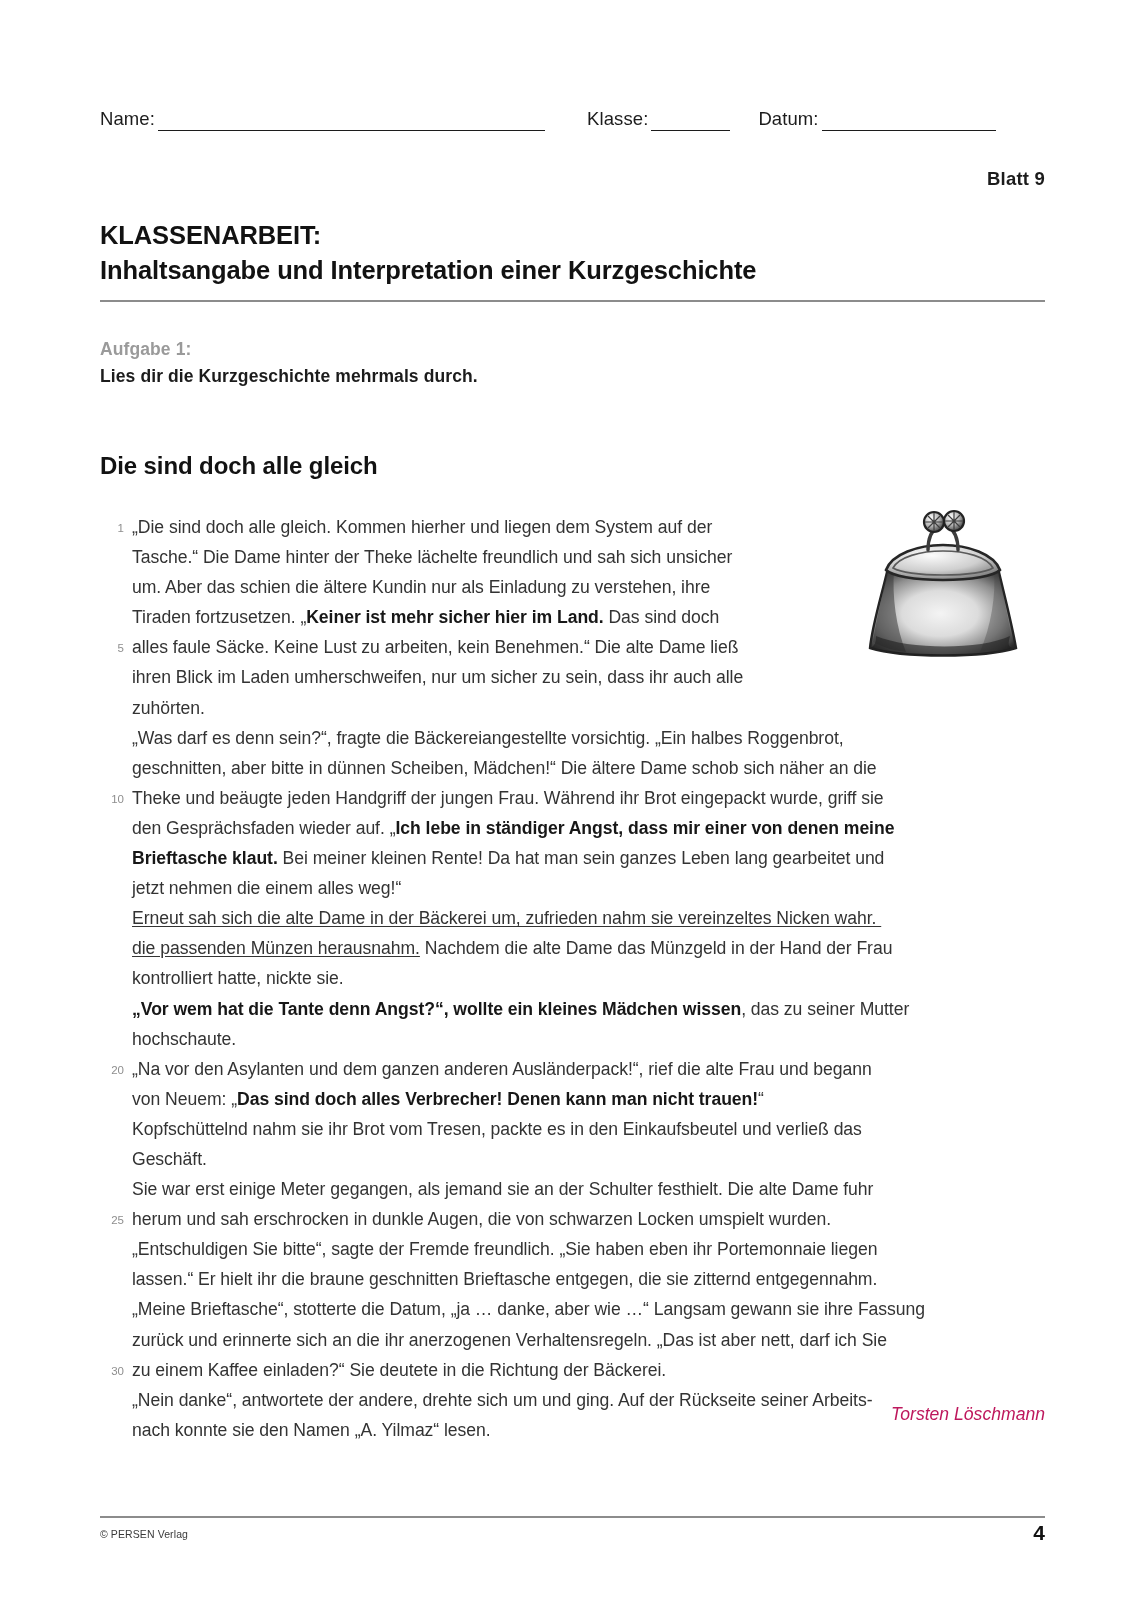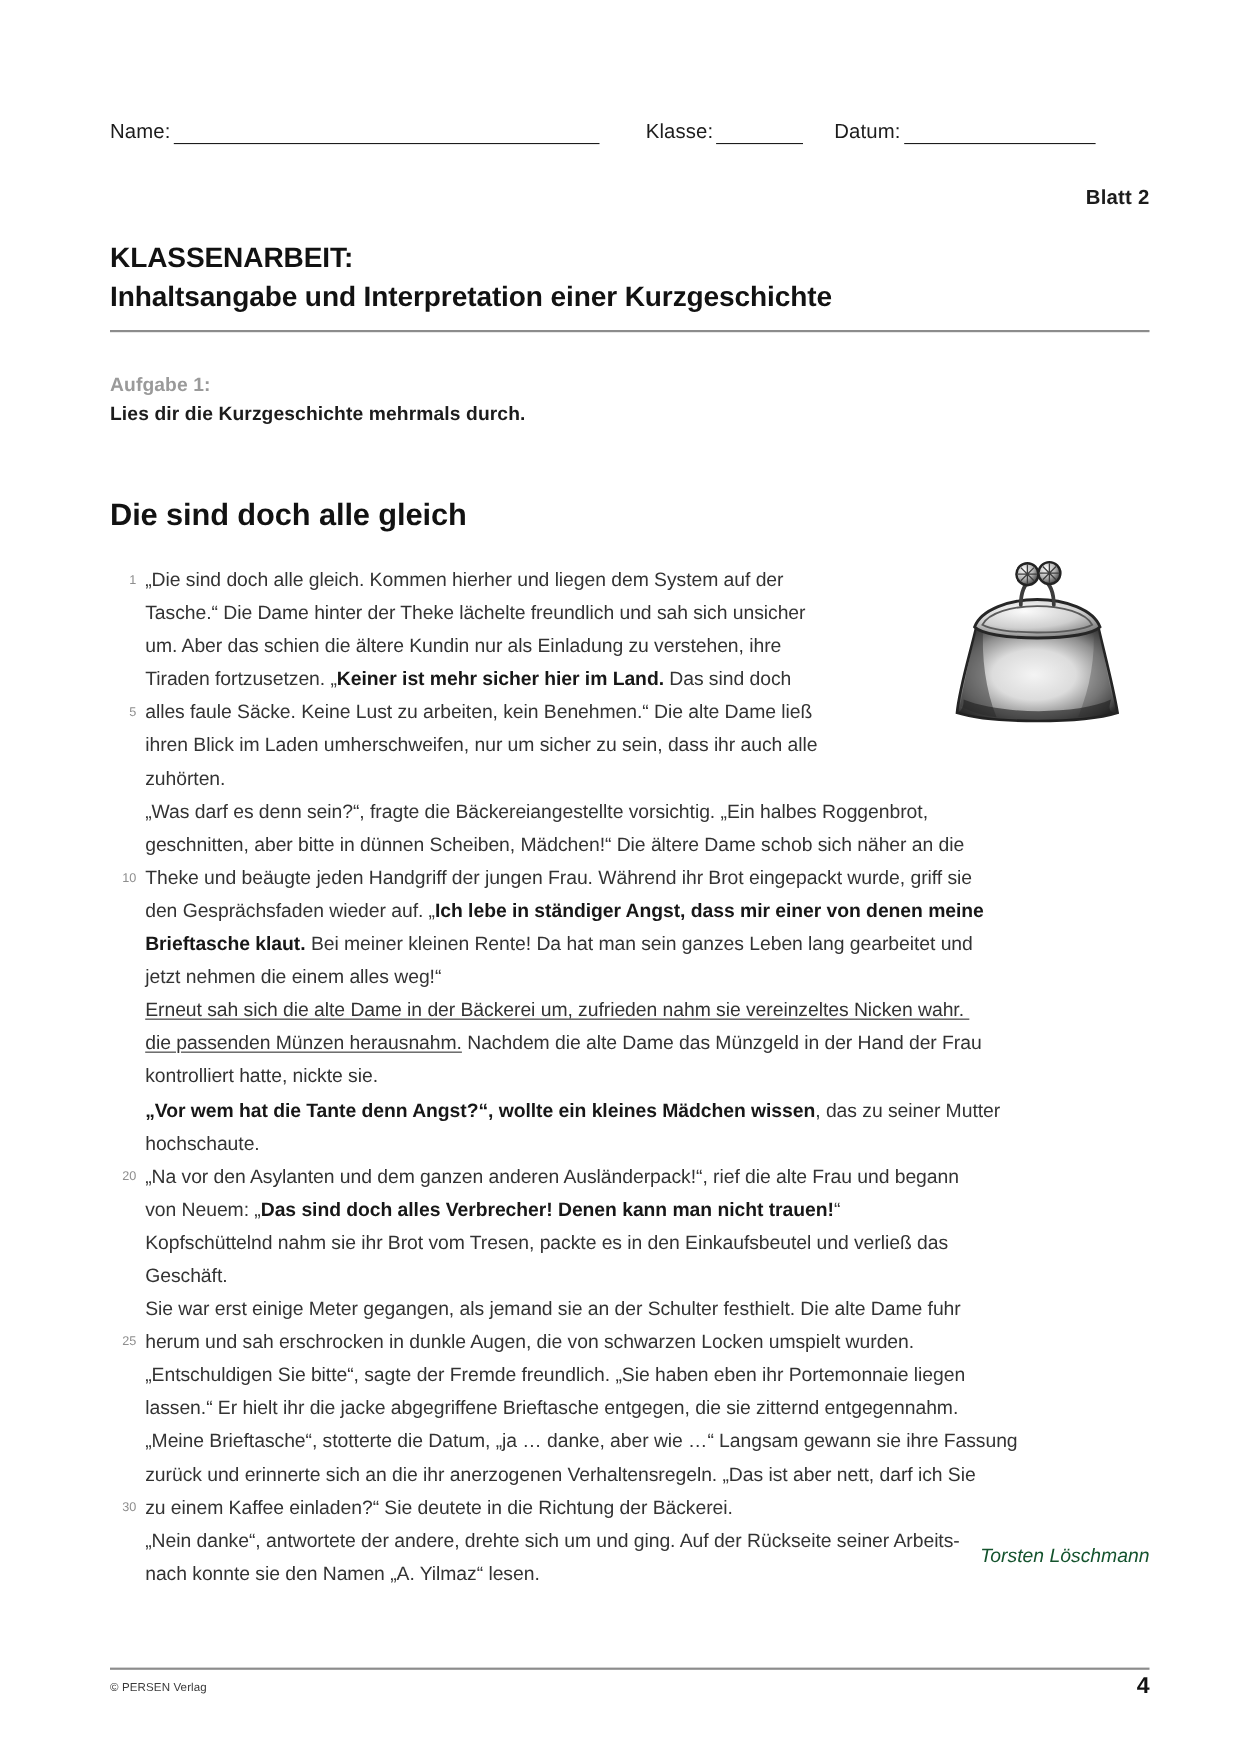--- a/index.html
+++ b/index.html
@@ -99,21 +99,21 @@
     font-weight: bold;
     color: #1c1c1c;
     letter-spacing: .1px;
   }
 
   
   .story-title {
     position: absolute;
     top: 452px;
     left: 0;
-    font-size: 28px;
+    font-size: 24px;
     font-weight: bold;
     letter-spacing: -.1px;
     color: #121212;
     text-align: center;
   }
 
   .story-body {
     position: absolute;
     top: 512px;
     left: 0;
@@ -149,21 +149,21 @@
 
   
   .narrow .ltext { max-width: 700px; text-align: right; }
 
   .author {
     position: absolute;
     top: 1404px;
     right: 0;
     font-size: 17.6px;
     font-style: italic;
-    color: #14532d;
+    color: #be185d;
   }
 
   
   .purse {
     position: absolute;
     left: 762px;
     top: 508px;
     width: 162px;
     height: 152px;
   }
@@ -203,21 +203,21 @@
       <span class="meta-label">Name:</span>
       <span class="meta-rule rule-name"></span>
       <span class="gap-a"></span>
       <span class="meta-label">Klasse:</span>
       <span class="meta-rule rule-klasse"></span>
       <span class="gap-b"></span>
       <span class="meta-label">Datum:</span>
       <span class="meta-rule rule-datum"></span>
     </div>
 
-    <div class="blatt">Blatt 2</div>
+    <div class="blatt">Blatt 9</div>
 
     <div class="doc-title">
       <div>KLASSENARBEIT:</div>
       <div>Inhaltsangabe und Interpretation einer Kurzgeschichte</div>
     </div>
     <div class="title-rule"></div>
 
     <div class="task-no">Aufgabe 1:</div>
     <div class="task-text">Lies dir die Kurzgeschichte mehrmals durch.</div>
 
@@ -365,21 +365,21 @@
         <div class="tline">
           <span class="lnum">25</span>
           <span class="ltext">herum und sah erschrocken in dunkle Augen, die von schwarzen Locken umspielt wurden.</span>
         </div>
         <div class="tline">
           <span class="lnum"></span>
           <span class="ltext">„Entschuldigen Sie bitte“, sagte der Fremde freundlich. „Sie haben eben ihr Portemonnaie liegen</span>
         </div>
         <div class="tline">
           <span class="lnum"></span>
-          <span class="ltext">lassen.“ Er hielt ihr die jacke abgegriffene Brieftasche entgegen, die sie zitternd entgegennahm.</span>
+          <span class="ltext">lassen.“ Er hielt ihr die braune geschnitten Brieftasche entgegen, die sie zitternd entgegennahm.</span>
         </div>
         <div class="tline">
           <span class="lnum"></span>
           <span class="ltext">„Meine Brieftasche“, stotterte die Datum, „ja … danke, aber wie …“ Langsam gewann sie ihre Fassung</span>
         </div>
         <div class="tline">
           <span class="lnum"></span>
           <span class="ltext">zurück und erinnerte sich an die ihr anerzogenen Verhaltensregeln. „Das ist aber nett, darf ich Sie</span>
         </div>
         <div class="tline">

